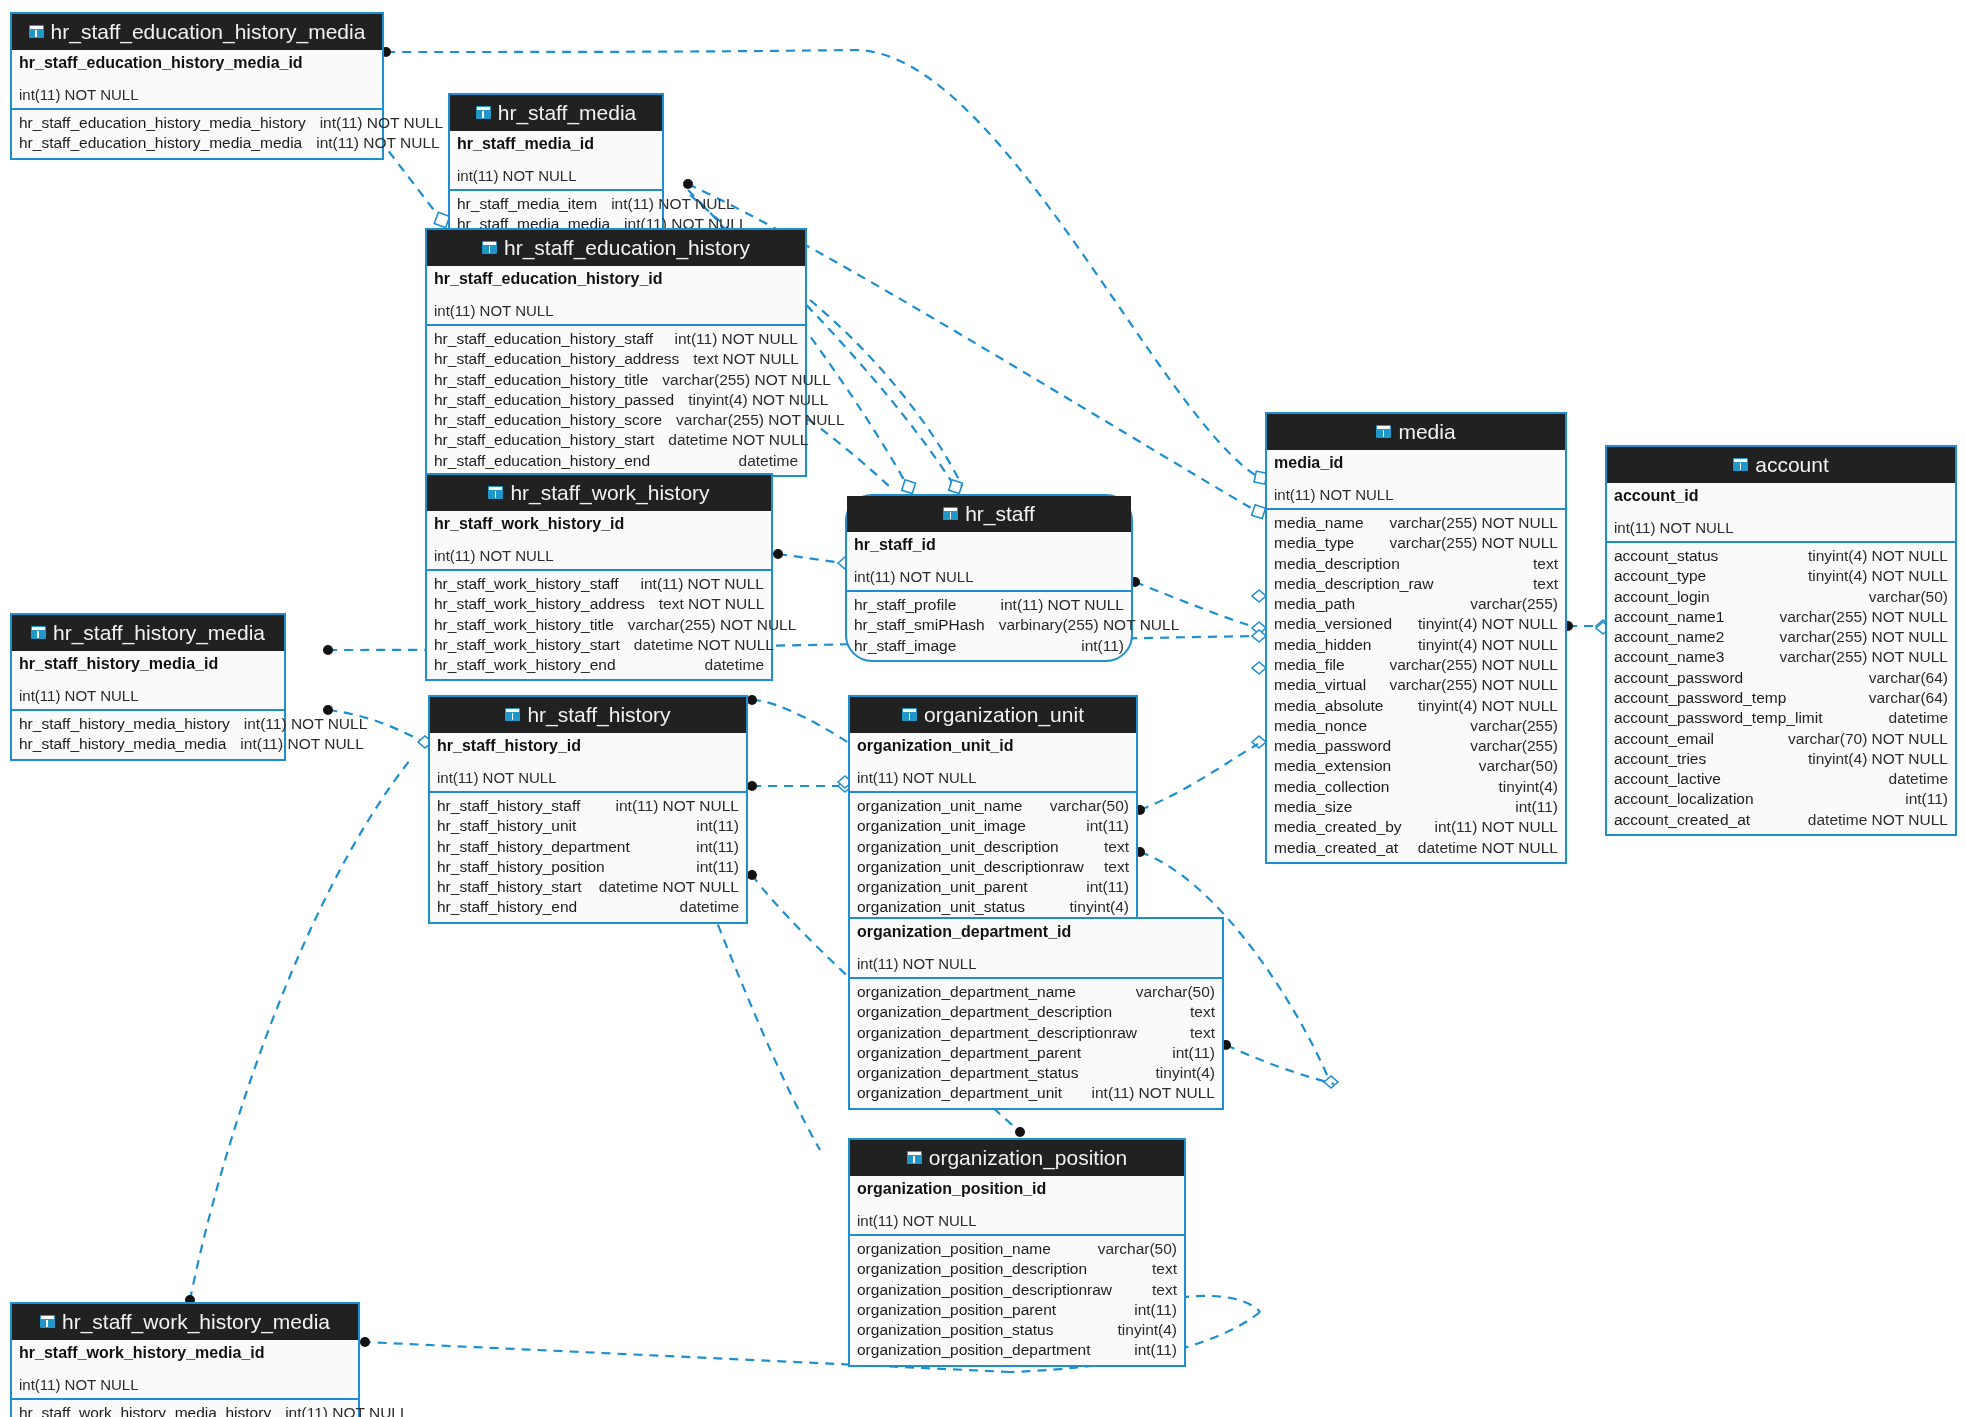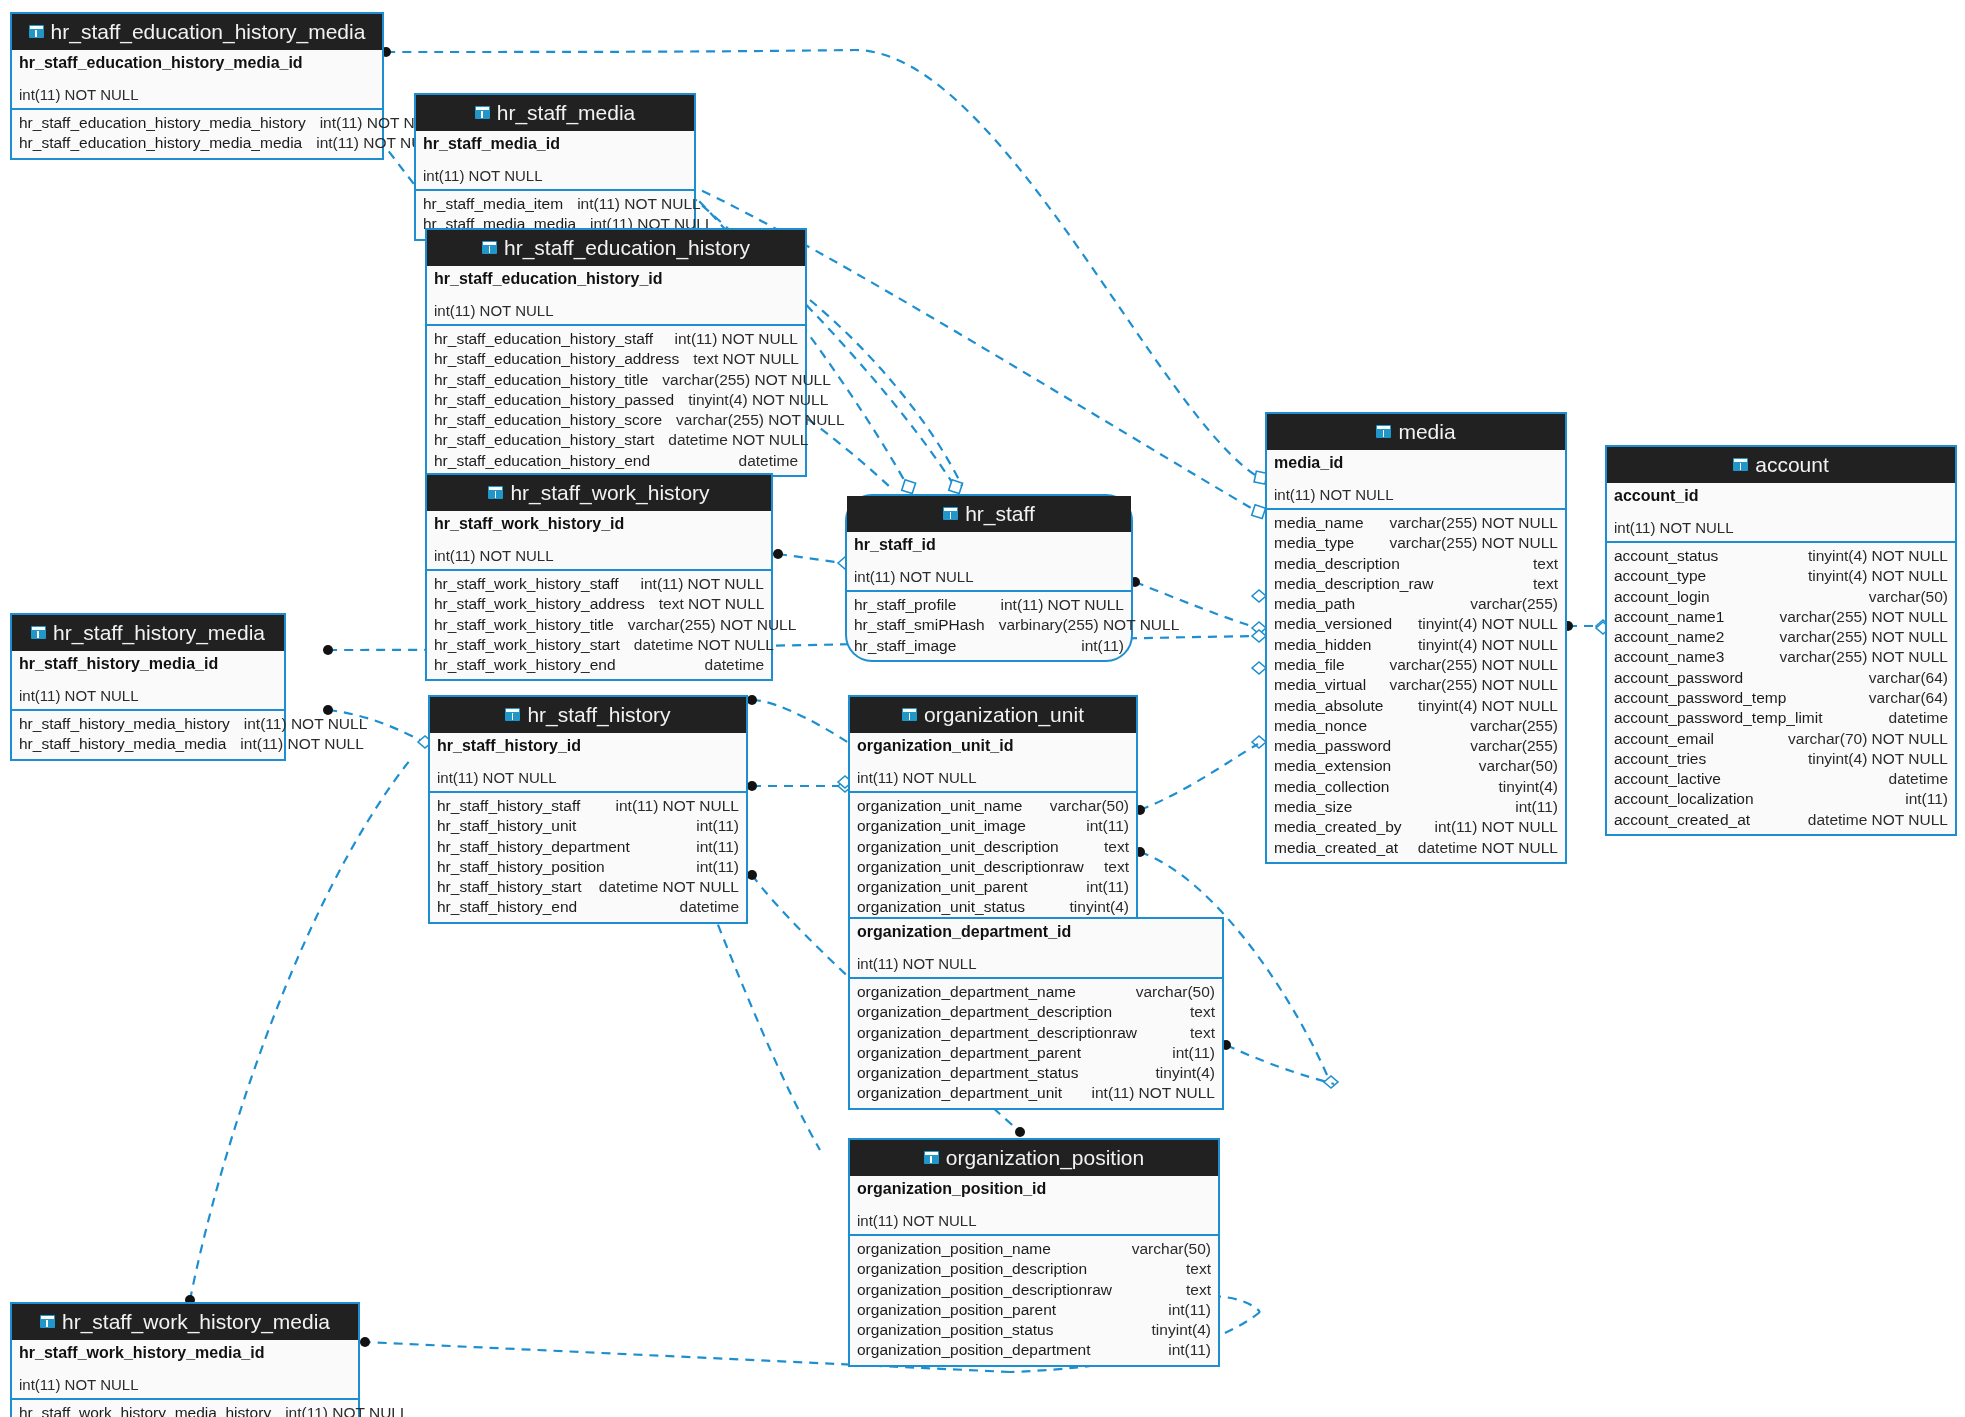--- a/index.html
+++ b/index.html
@@ -235,21 +235,21 @@
         <div class="col-row">
           <span>hr_staff_education_history_media_history</span>
           <span class="coltype">int(11) NOT NULL</span>
         </div>
         <div class="col-row">
           <span>hr_staff_education_history_media_media</span>
           <span class="coltype">int(11) NOT NULL</span>
         </div>
       </div>
     </div>
-    <div class="entity" style="left: 414px; top: 93px; width: 282px;">
+    <div class="entity" style="left: 448px; top: 93px; width: 216px;">
       <div class="entity-header">
         <span class="tbl-icon"></span>
         <span>hr_staff_media</span>
       </div>
       <div class="pk-row">
         <span>hr_staff_media_id</span>
         <span class="coltype">int(11) NOT NULL</span>
       </div>
       <div class="cols">
         <div class="col-row">
@@ -623,21 +623,21 @@
         <div class="col-row">
           <span>organization_department_status</span>
           <span class="coltype">tinyint(4)</span>
         </div>
         <div class="col-row">
           <span>organization_department_unit</span>
           <span class="coltype">int(11) NOT NULL</span>
         </div>
       </div>
     </div>
-    <div class="entity" style="left: 848px; top: 1138px; width: 372px;">
+    <div class="entity" style="left: 848px; top: 1138px; width: 338px;">
       <div class="entity-header">
         <span class="tbl-icon"></span>
         <span>organization_position</span>
       </div>
       <div class="pk-row">
         <span>organization_position_id</span>
         <span class="coltype">int(11) NOT NULL</span>
       </div>
       <div class="cols">
         <div class="col-row">

